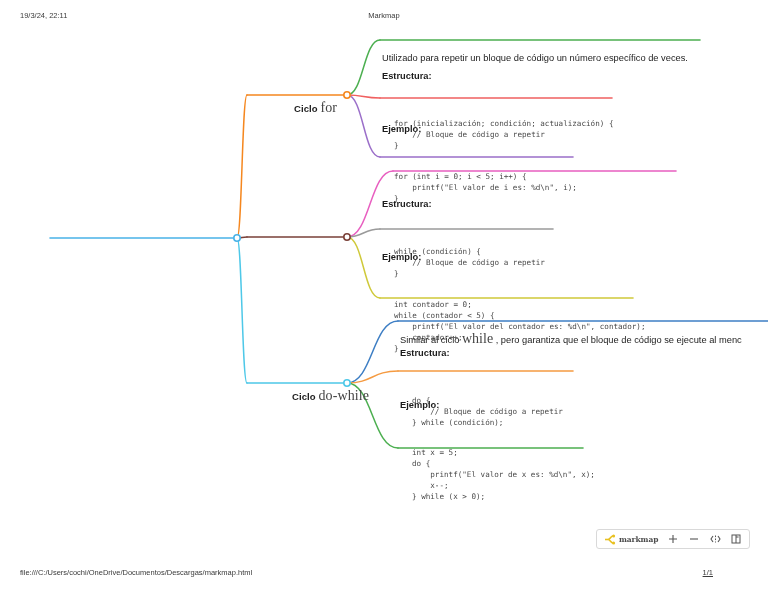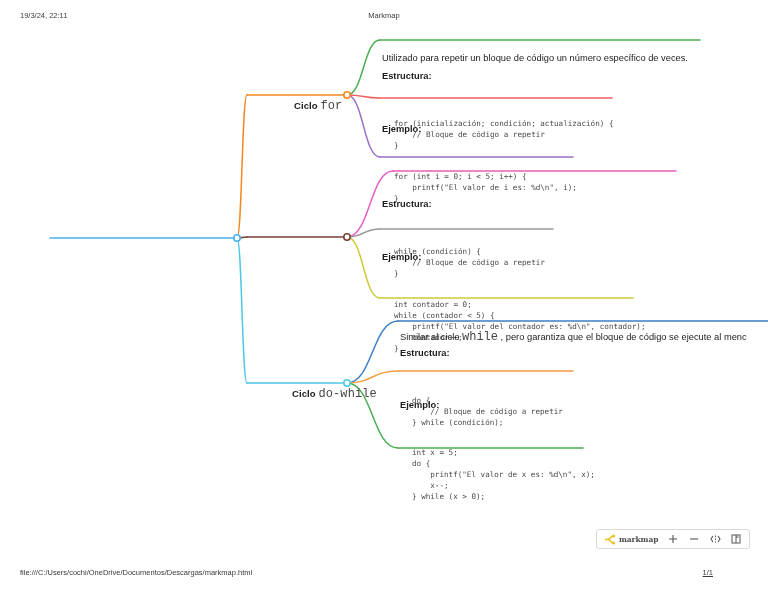--- a/index.html
+++ b/index.html
@@ -84,23 +84,23 @@
     font-size: 9.5px;
     font-weight: 700;
     color: #1c1c1c;
     letter-spacing: .1px;
   }
   .mm-label .plain {
     font-weight: 400;
   }
   .mm-label .code,
   .mm-body .icode {
-    font-family: Liberation Mono, monospace;
+    font-family: Liberation Serif, serif;
     font-weight: 400;
-    font-size: 12px;
+    font-size: 14px;
     color: #444;
   }
 
   
   .mm-body {
     font-size: 9.3px;
     color: #1c1c1c;
   }
   .mm-body .head {
     font-weight: 700;

